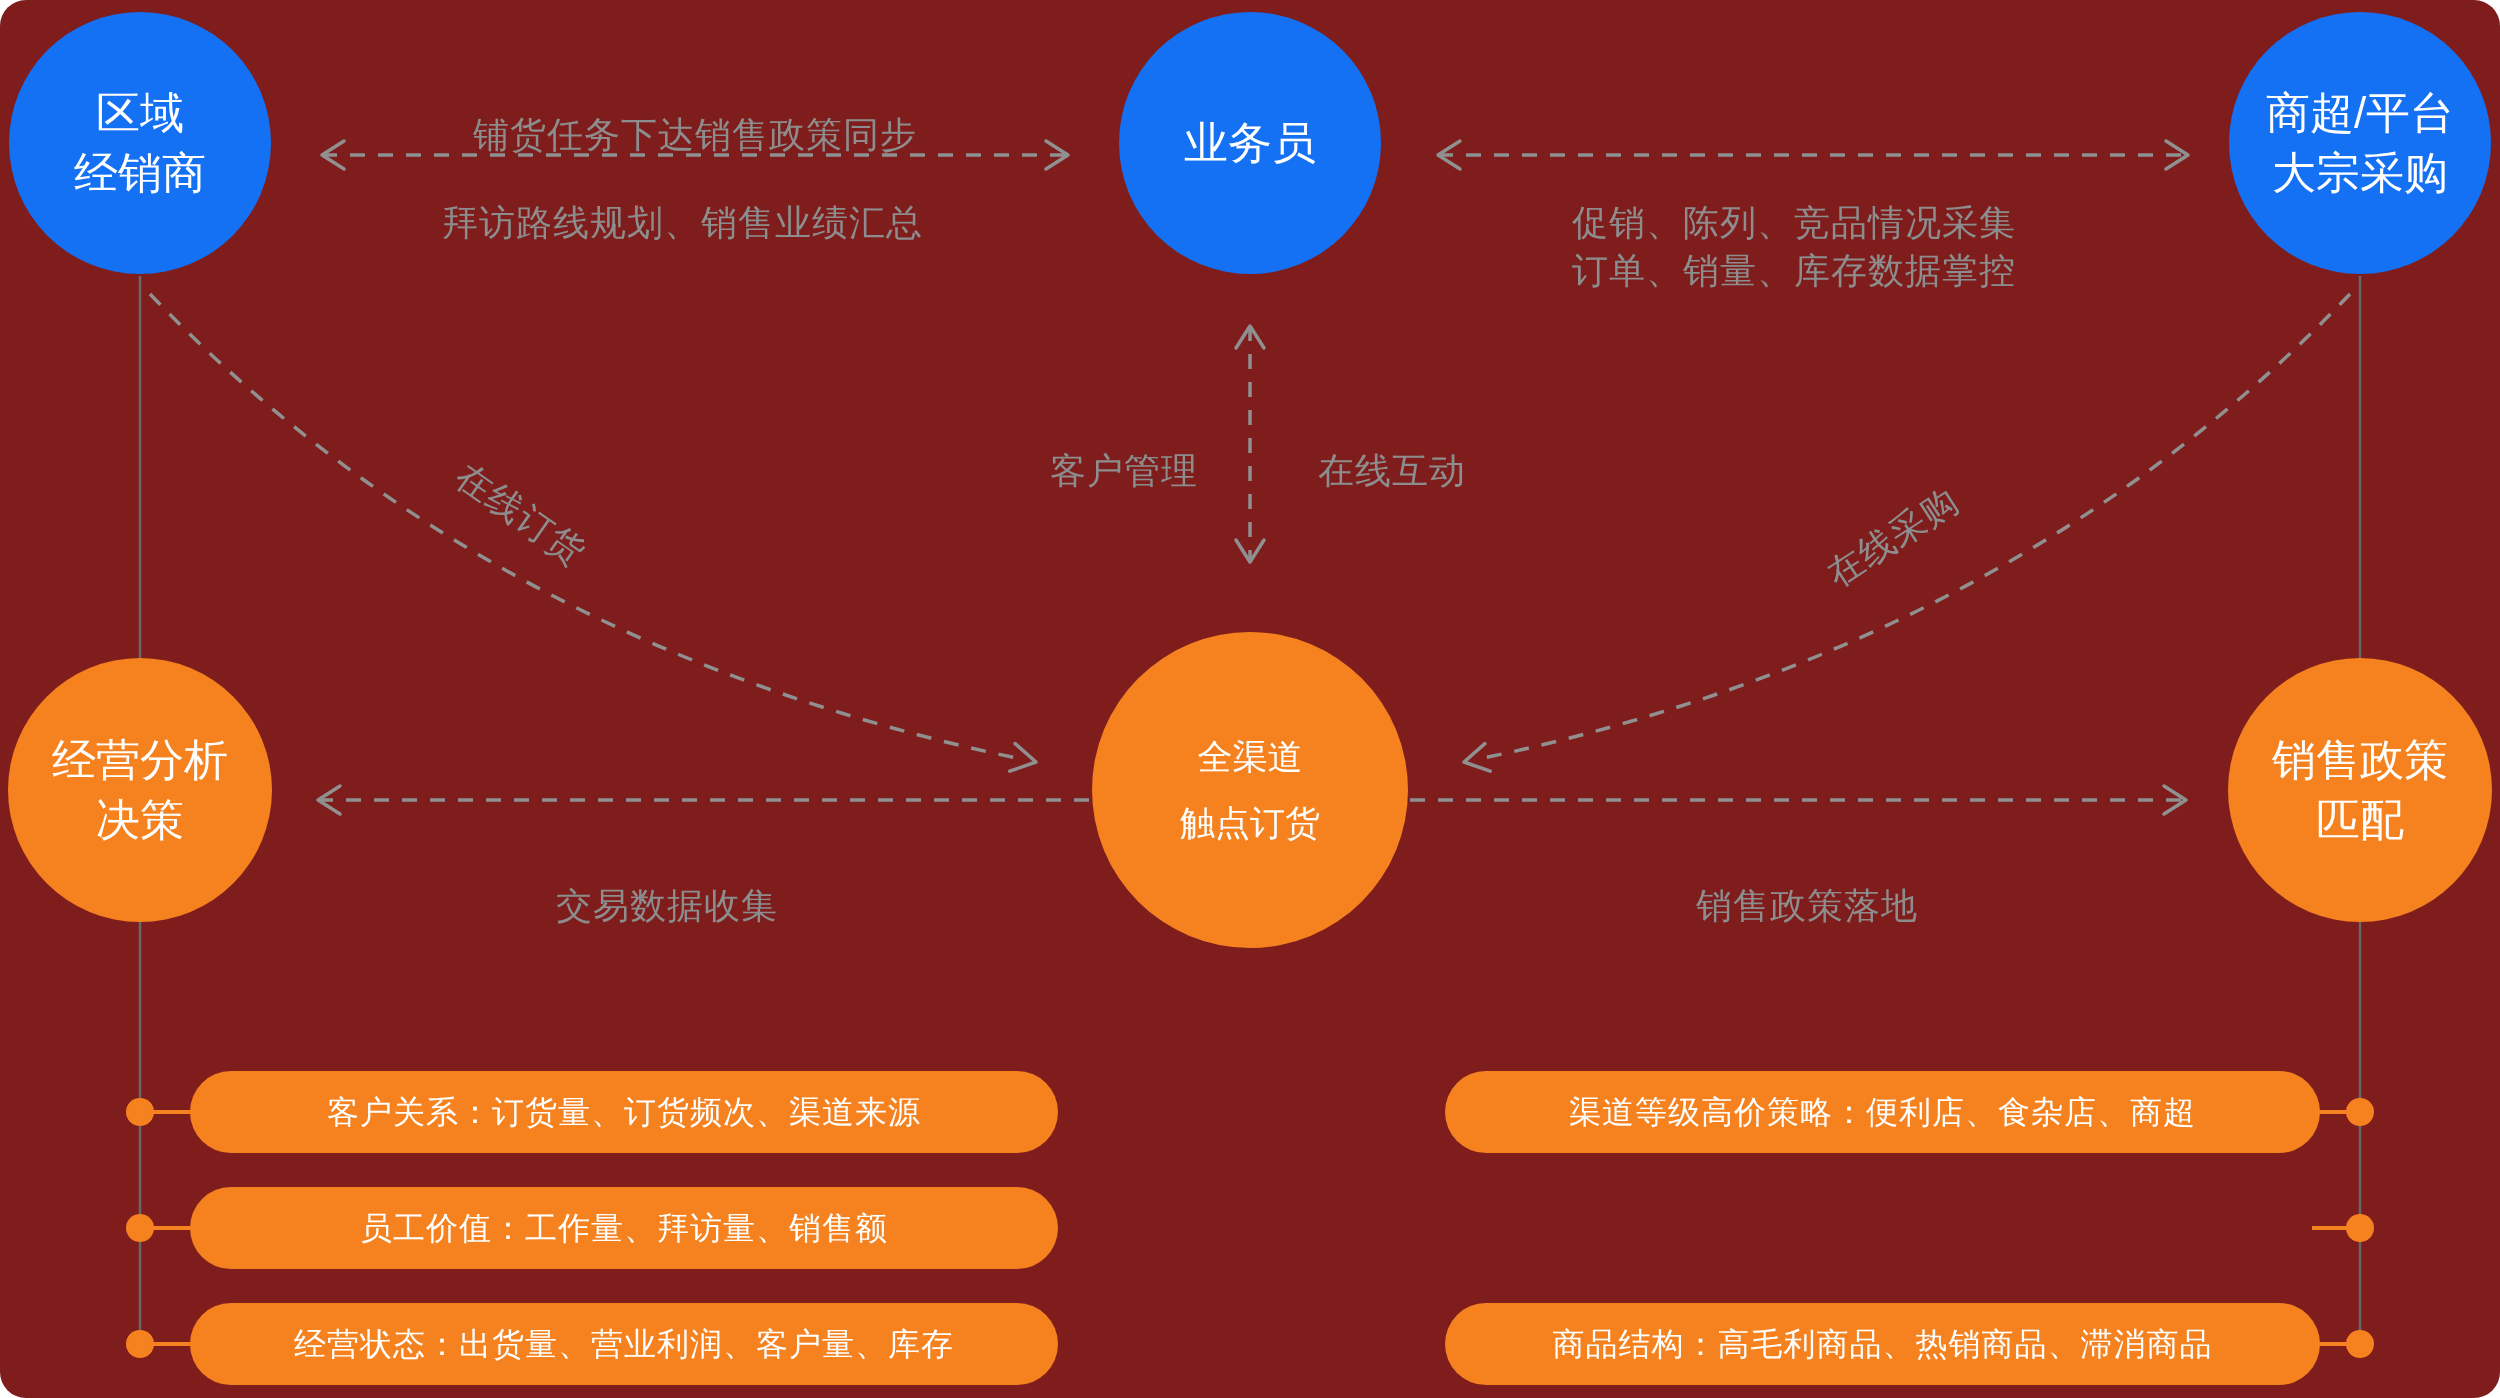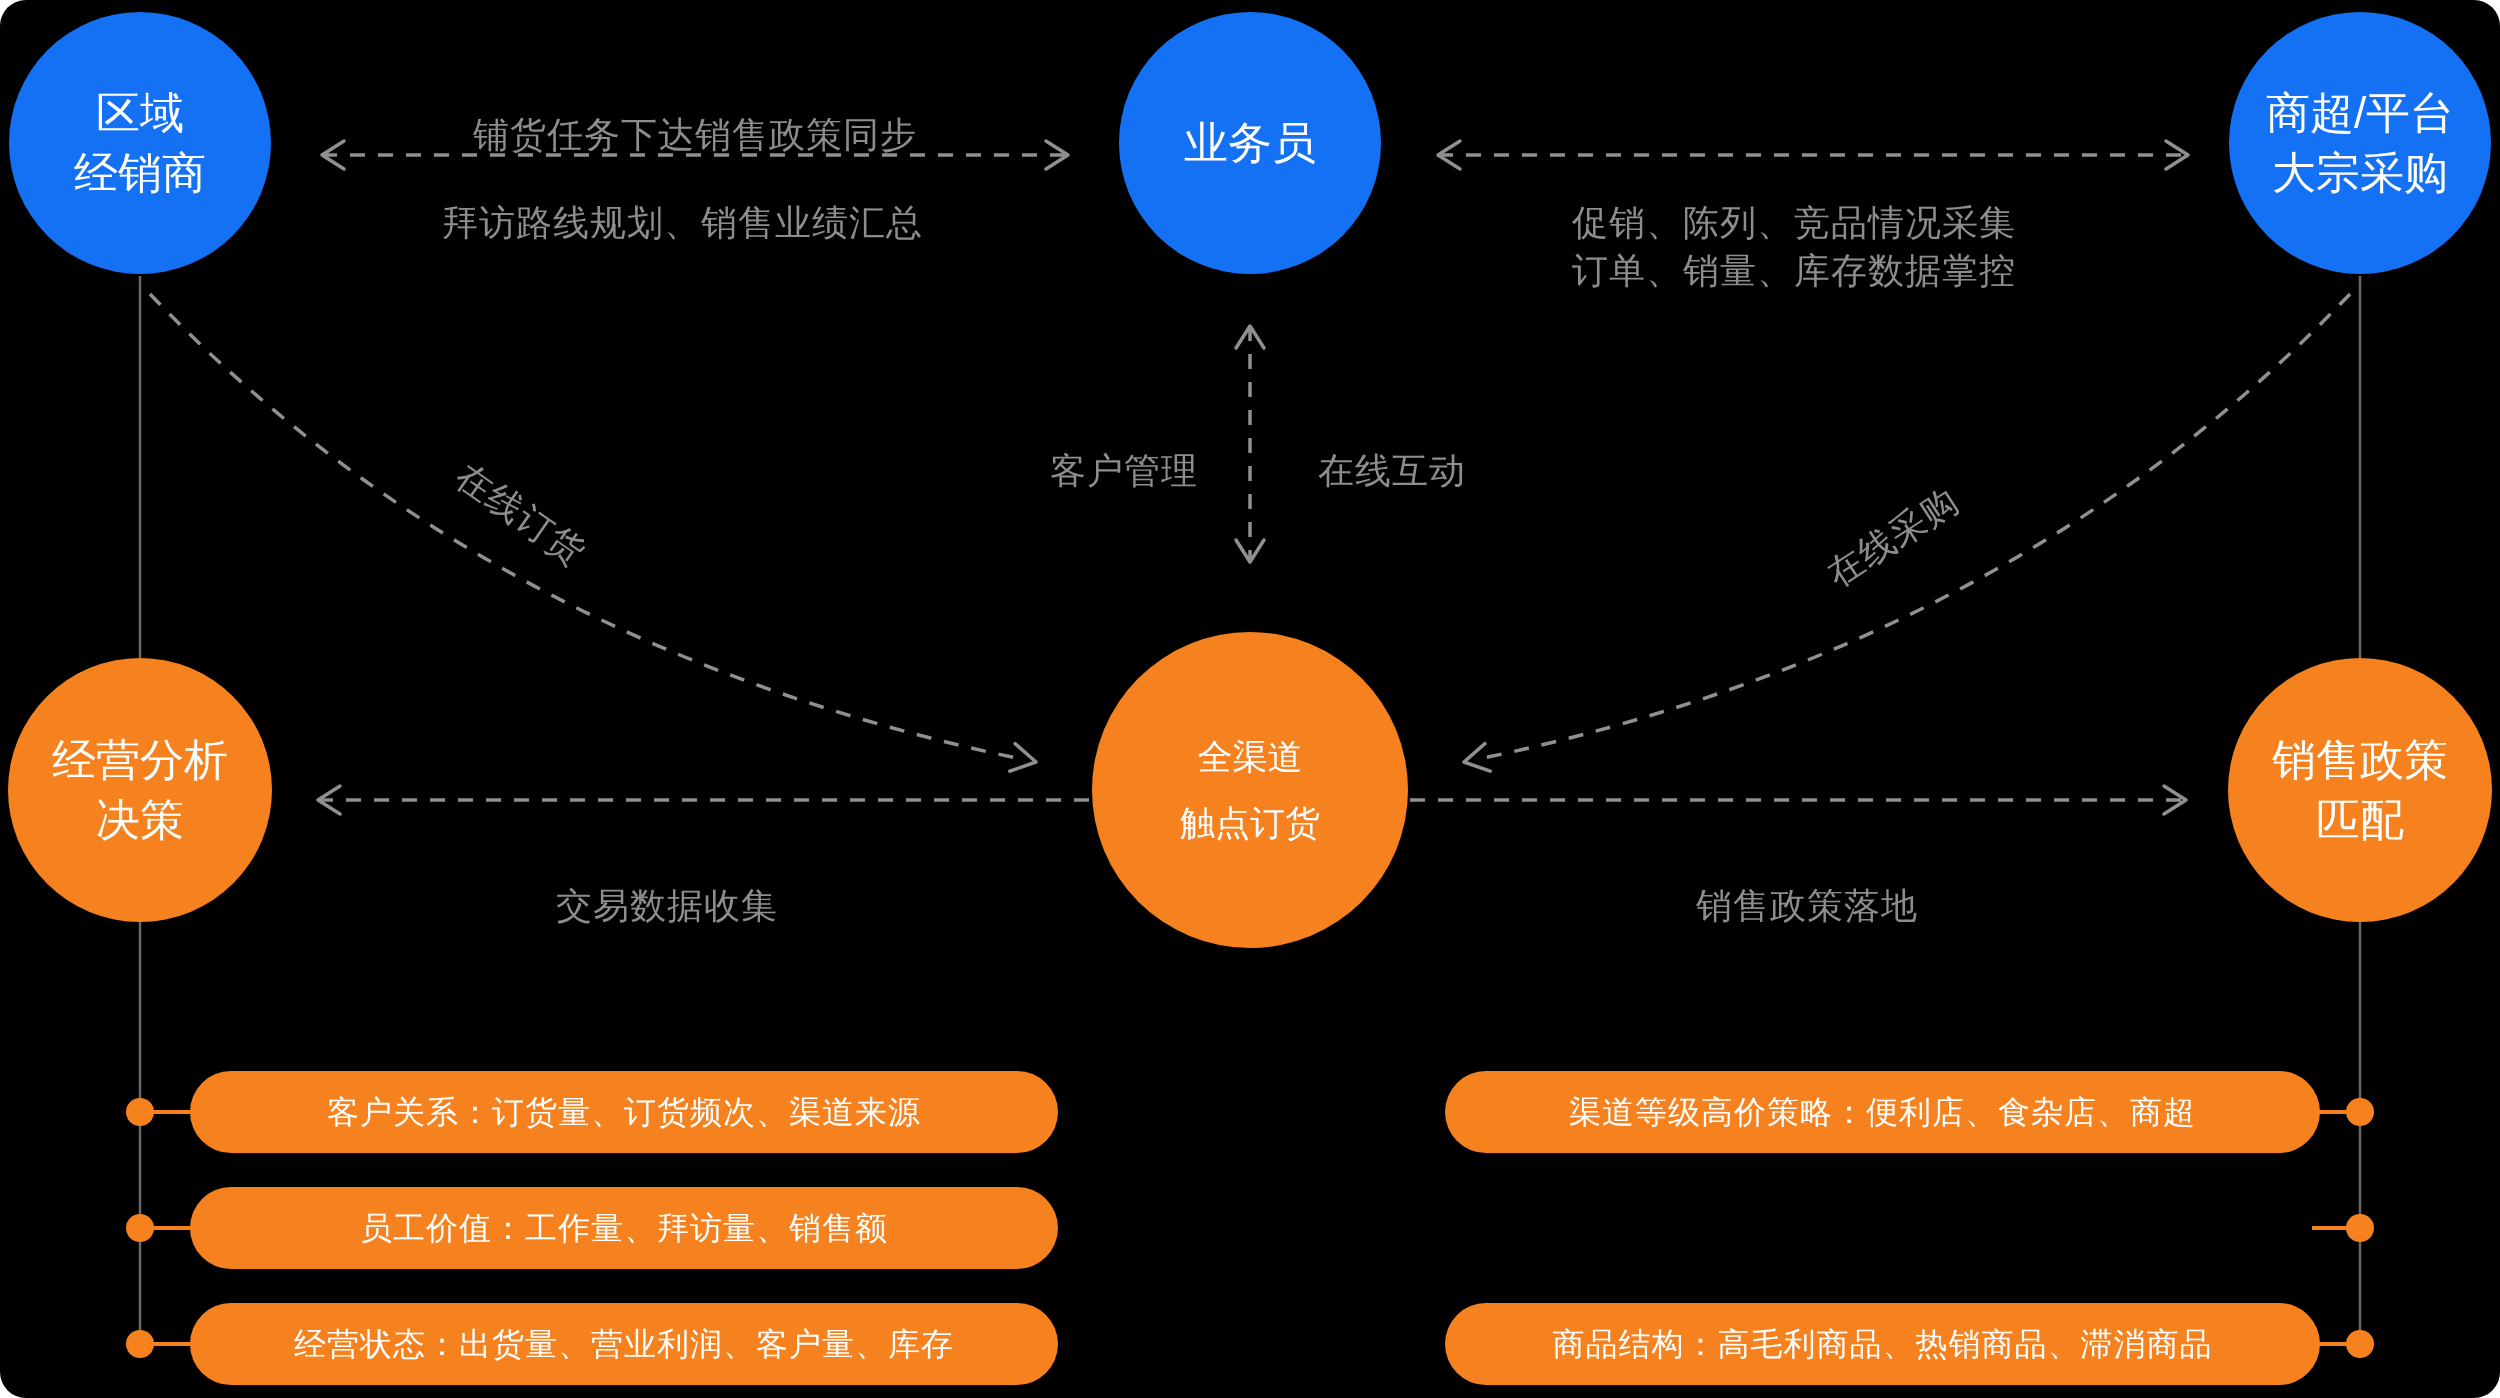--- a/index.html
+++ b/index.html
@@ -1,17 +1,17 @@
 <!DOCTYPE html>
 <html style="--blue: #1471f3; --orange: #f5821f; --line-gray: #909090; --gray-text: #8d8d8d; --solid-gray: #676767; --background: #000000;"><head>
 <meta charset="utf-8">
 <style>
   html,body{margin:0;padding:0;background:#ffffff;}
   .stage{
-    position:relative;width:2500px;height:1398px;background:#000000;
+    position:relative;width:2500px;height:1398px;background:#7f1d1d;
     border-radius:26px;overflow:hidden;
     font-family:"Liberation Sans","DejaVu Sans",sans-serif;
   }
   .stage svg{position:absolute;left:0;top:0;z-index:1;}
   .dash{stroke:var(--line-gray,#909090);stroke-width:3.5;stroke-dasharray:15 13;fill:none;}
   .chev{stroke:var(--line-gray,#909090);stroke-width:3.5;fill:none;stroke-linecap:round;stroke-linejoin:round;}
   .solid{stroke:var(--solid-gray,#676767);stroke-width:2.5;}
   .conn{stroke:var(--orange,#f5821f);stroke-width:4;}
   .dot{fill:var(--orange,#f5821f);}
   .node{

